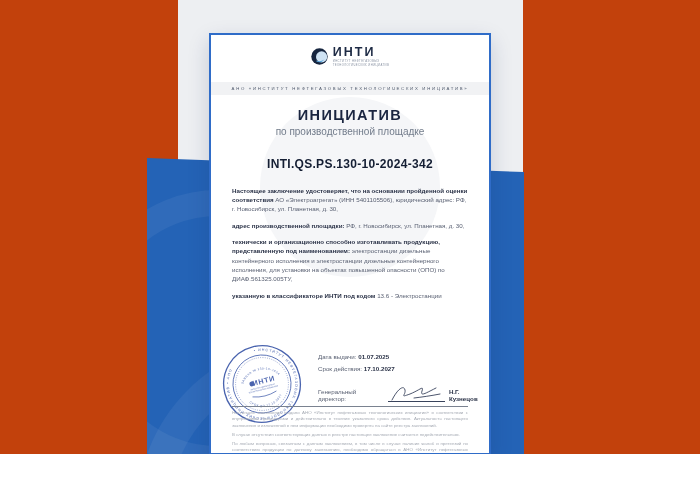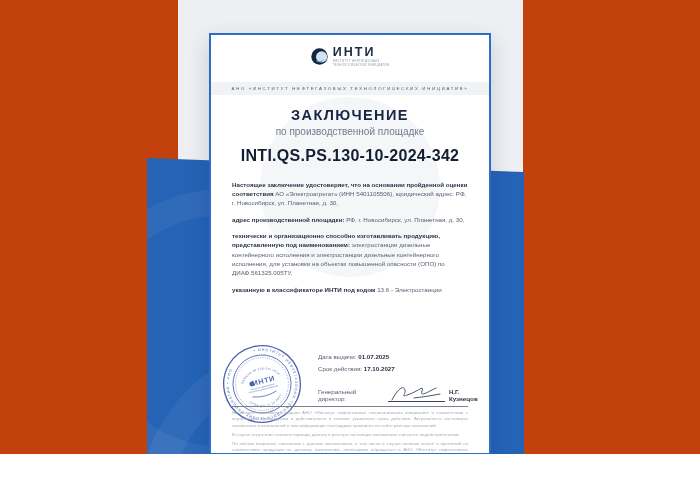--- a/index.html
+++ b/index.html
@@ -23,21 +23,21 @@
   .logo-row{display:flex;justify-content:center;align-items:center;gap:5px;padding-top:11px;}
   .logo-icon{width:17px;height:17px;flex:0 0 auto;}
   .logo-texts{display:flex;flex-direction:column;line-height:1;}
   .logo-name{font-size:12.5px;font-weight:bold;letter-spacing:2px;color:#1d2a44;}
   .logo-tag{font-size:2.8px;letter-spacing:.4px;color:#8a93a3;margin-top:1.4px;text-transform:uppercase;}
   .banner{margin-top:15px;height:13px;line-height:13px;background:#f1f2f4;text-align:center;
     font-size:4.3px;letter-spacing:1.7px;color:#4e586b;text-transform:uppercase;}
   
   .title{margin-top:12px;text-align:center;font-size:14.5px;font-weight:bold;letter-spacing:1.4px;color:#1a2540;}
   .subtitle{margin-top:3px;text-align:center;font-size:10px;color:#717b8a;}
-  .cert-number{margin-top:10px;text-align:center;font-size:16px;font-weight:600;letter-spacing:.3px;color:#141e33;}
+  .cert-number{margin-top:20px;text-align:center;font-size:12px;font-weight:600;letter-spacing:.3px;color:#141e33;}
   
   .body-text{margin:15px 21px 0 21px;font-size:6.2px;line-height:1.5;color:#5a6173;}
   .body-text p{margin:0 0 6px 0;}
   .body-text p.gap{margin-bottom:7px;}
   .b{font-weight:bold;color:#2b3348;}
   
   .issue-block{position:absolute;left:107px;top:318px;font-size:6.2px;color:#5a6173;}
   .issue-row{margin-bottom:5px;}
   .issue-row .b{color:#2b3348;}
   .director-row{display:flex;align-items:flex-end;gap:4px;margin-top:15px;}
@@ -78,21 +78,21 @@
         </svg>
         <div class="logo-texts">
           <span class="logo-name">ИНТИ</span>
           <span class="logo-tag">ИНСТИТУТ НЕФТЕГАЗОВЫХ</span>
           <span class="logo-tag">ТЕХНОЛОГИЧЕСКИХ ИНИЦИАТИВ</span>
         </div>
       </div>
 
       <div class="banner">АНО «ИНСТИТУТ НЕФТЕГАЗОВЫХ ТЕХНОЛОГИЧЕСКИХ ИНИЦИАТИВ»</div>
 
-      <div class="title">ЗАКЛЮЧЕНИЕ</div>
+      <div class="title">ИНИЦИАТИВ</div>
       <div class="subtitle">по производственной площадке</div>
       <div class="cert-number">INTI.QS.PS.130-10-2024-342</div>
 
       <div class="body-text">
         <p class="gap"><span class="b">Настоящее заключение удостоверяет, что на основании пройденной оценки соответствия</span><span> АО «Электроагрегат» (ИНН 5401105506), юридический адрес: РФ, г. Новосибирск, ул. Планетная, д. 30,</span></p>
         <p class="gap"><span class="b">адрес производственной площадки:</span><span> РФ, г. Новосибирск, ул. Планетная, д. 30,</span></p>
         <p class="gap"><span class="b">технически и организационно способно изготавливать продукцию, представленную под наименованием:</span><span> электростанции дизельные контейнерного исполнения и электростанции дизельные контейнерного исполнения, для установки на объектах повышенной опасности (ОПО) по ДИАФ.561325.005ТУ,</span></p>
         <p><span class="b">указанную в классификаторе ИНТИ под кодом</span><span> 13.6 - Электростанции</span></p>
       </div>
 

